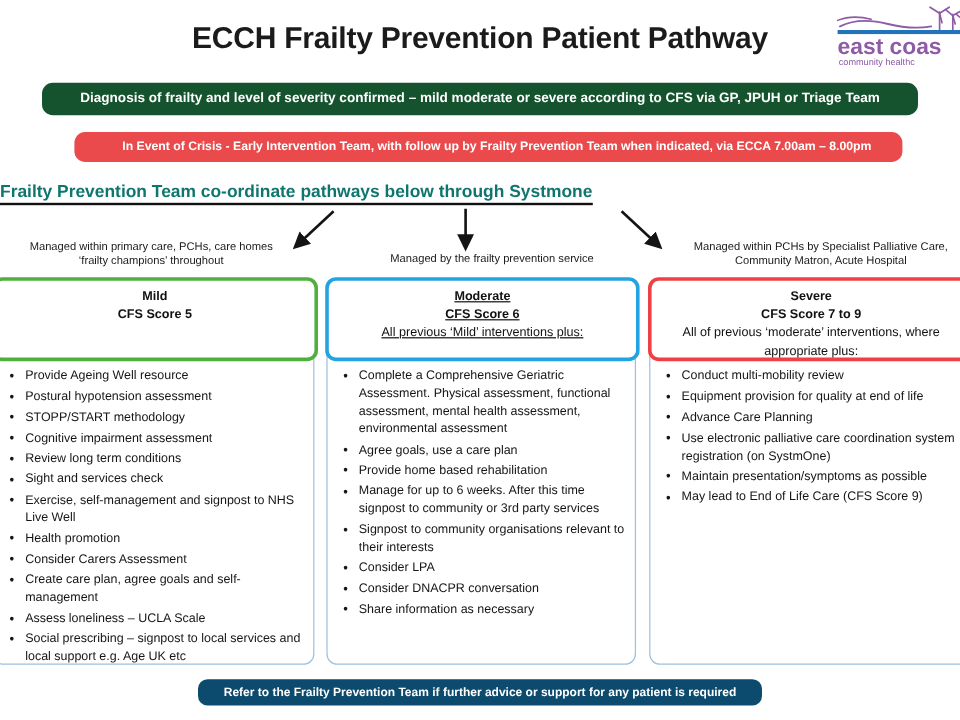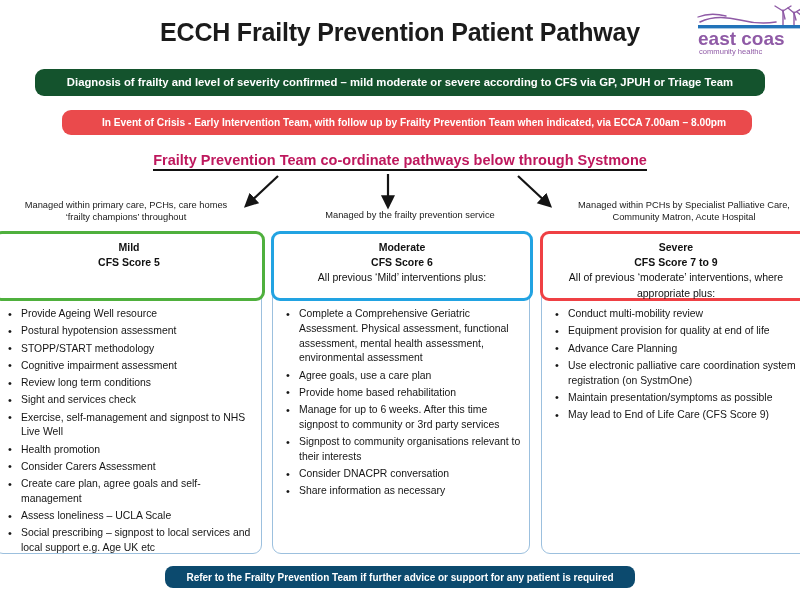--- a/index.html
+++ b/index.html
@@ -45,22 +45,22 @@
     padding-left:14px;
   }
   .banner-footer{
     left:165px;top:566px;width:470px;height:22px;
     background:#0c4a6e;
     font-size:10px;border-radius:8px;
   }
 
   
   .coordinate{
-    position:absolute;left:0;top:152px;width:800px;text-align:center;
-    font-size:14.5px;font-weight:bold;color:#be185d;
+    position:absolute;left:0;top:152px;width:800px;text-align:left;
+    font-size:14.5px;font-weight:bold;color:#0f766e;
   }
   .coordinate span{
     border-bottom:2px solid #111;padding-bottom:1px;
   }
 
   
   .arrows{position:absolute;left:0;top:168px;width:800px;height:50px;}
 
   
   .caption{
@@ -89,21 +89,21 @@
     border-radius:9px;
     background:#ffffff;
     display:flex;flex-direction:column;
     align-items:center;justify-content:flex-start;
     text-align:center;
     font-size:10.5px;font-weight:bold;line-height:1.45;
     padding-top:6px;
     color:#111;
   }
   .head-mild{width:272px;height:70px;border:3.5px solid #4fb03d;}
-  .head-mod{width:262px;height:70px;border:3.5px solid #22a3e2;}
+  .head-mod{width:262px;height:70px;border:3.5px solid #22a3e2;text-decoration:underline;}
   .head-sev{width:272px;height:70px;border:3.5px solid #ef4044;}
   .head-box .sub{font-weight:normal;}
 
   ul.bullets{
     position:absolute;left:0;top:74px;
     margin:0;padding:0 6px 0 26px;
     list-style:none;
     font-size:10.4px;line-height:1.42;
     color:#151515;
     width:100%;box-sizing:border-box;
@@ -208,20 +208,21 @@
       <div>Moderate</div>
       <div>CFS Score 6</div>
       <div class="sub">All previous ‘Mild’ interventions plus:</div>
     </div>
     <ul class="bullets">
       <li>Complete a Comprehensive Geriatric Assessment.  Physical assessment, functional assessment, mental health assessment, environmental assessment</li>
       <li>Agree goals, use a care plan</li>
       <li>Provide home based rehabilitation</li>
       <li>Manage for up to 6 weeks.  After this time signpost to community or 3rd party services</li>
       <li>Signpost to community organisations relevant to their interests</li>
+      <li>Consider LPA</li>
       <li>Consider DNACPR conversation</li>
       <li>Share information as necessary</li>
     </ul>
   </div>
 
   <div class="col col-sev">
     <div class="head-box head-sev">
       <div>Severe</div>
       <div>CFS Score 7 to 9</div>
       <div class="sub">All of previous ‘moderate’ interventions, where</div>

